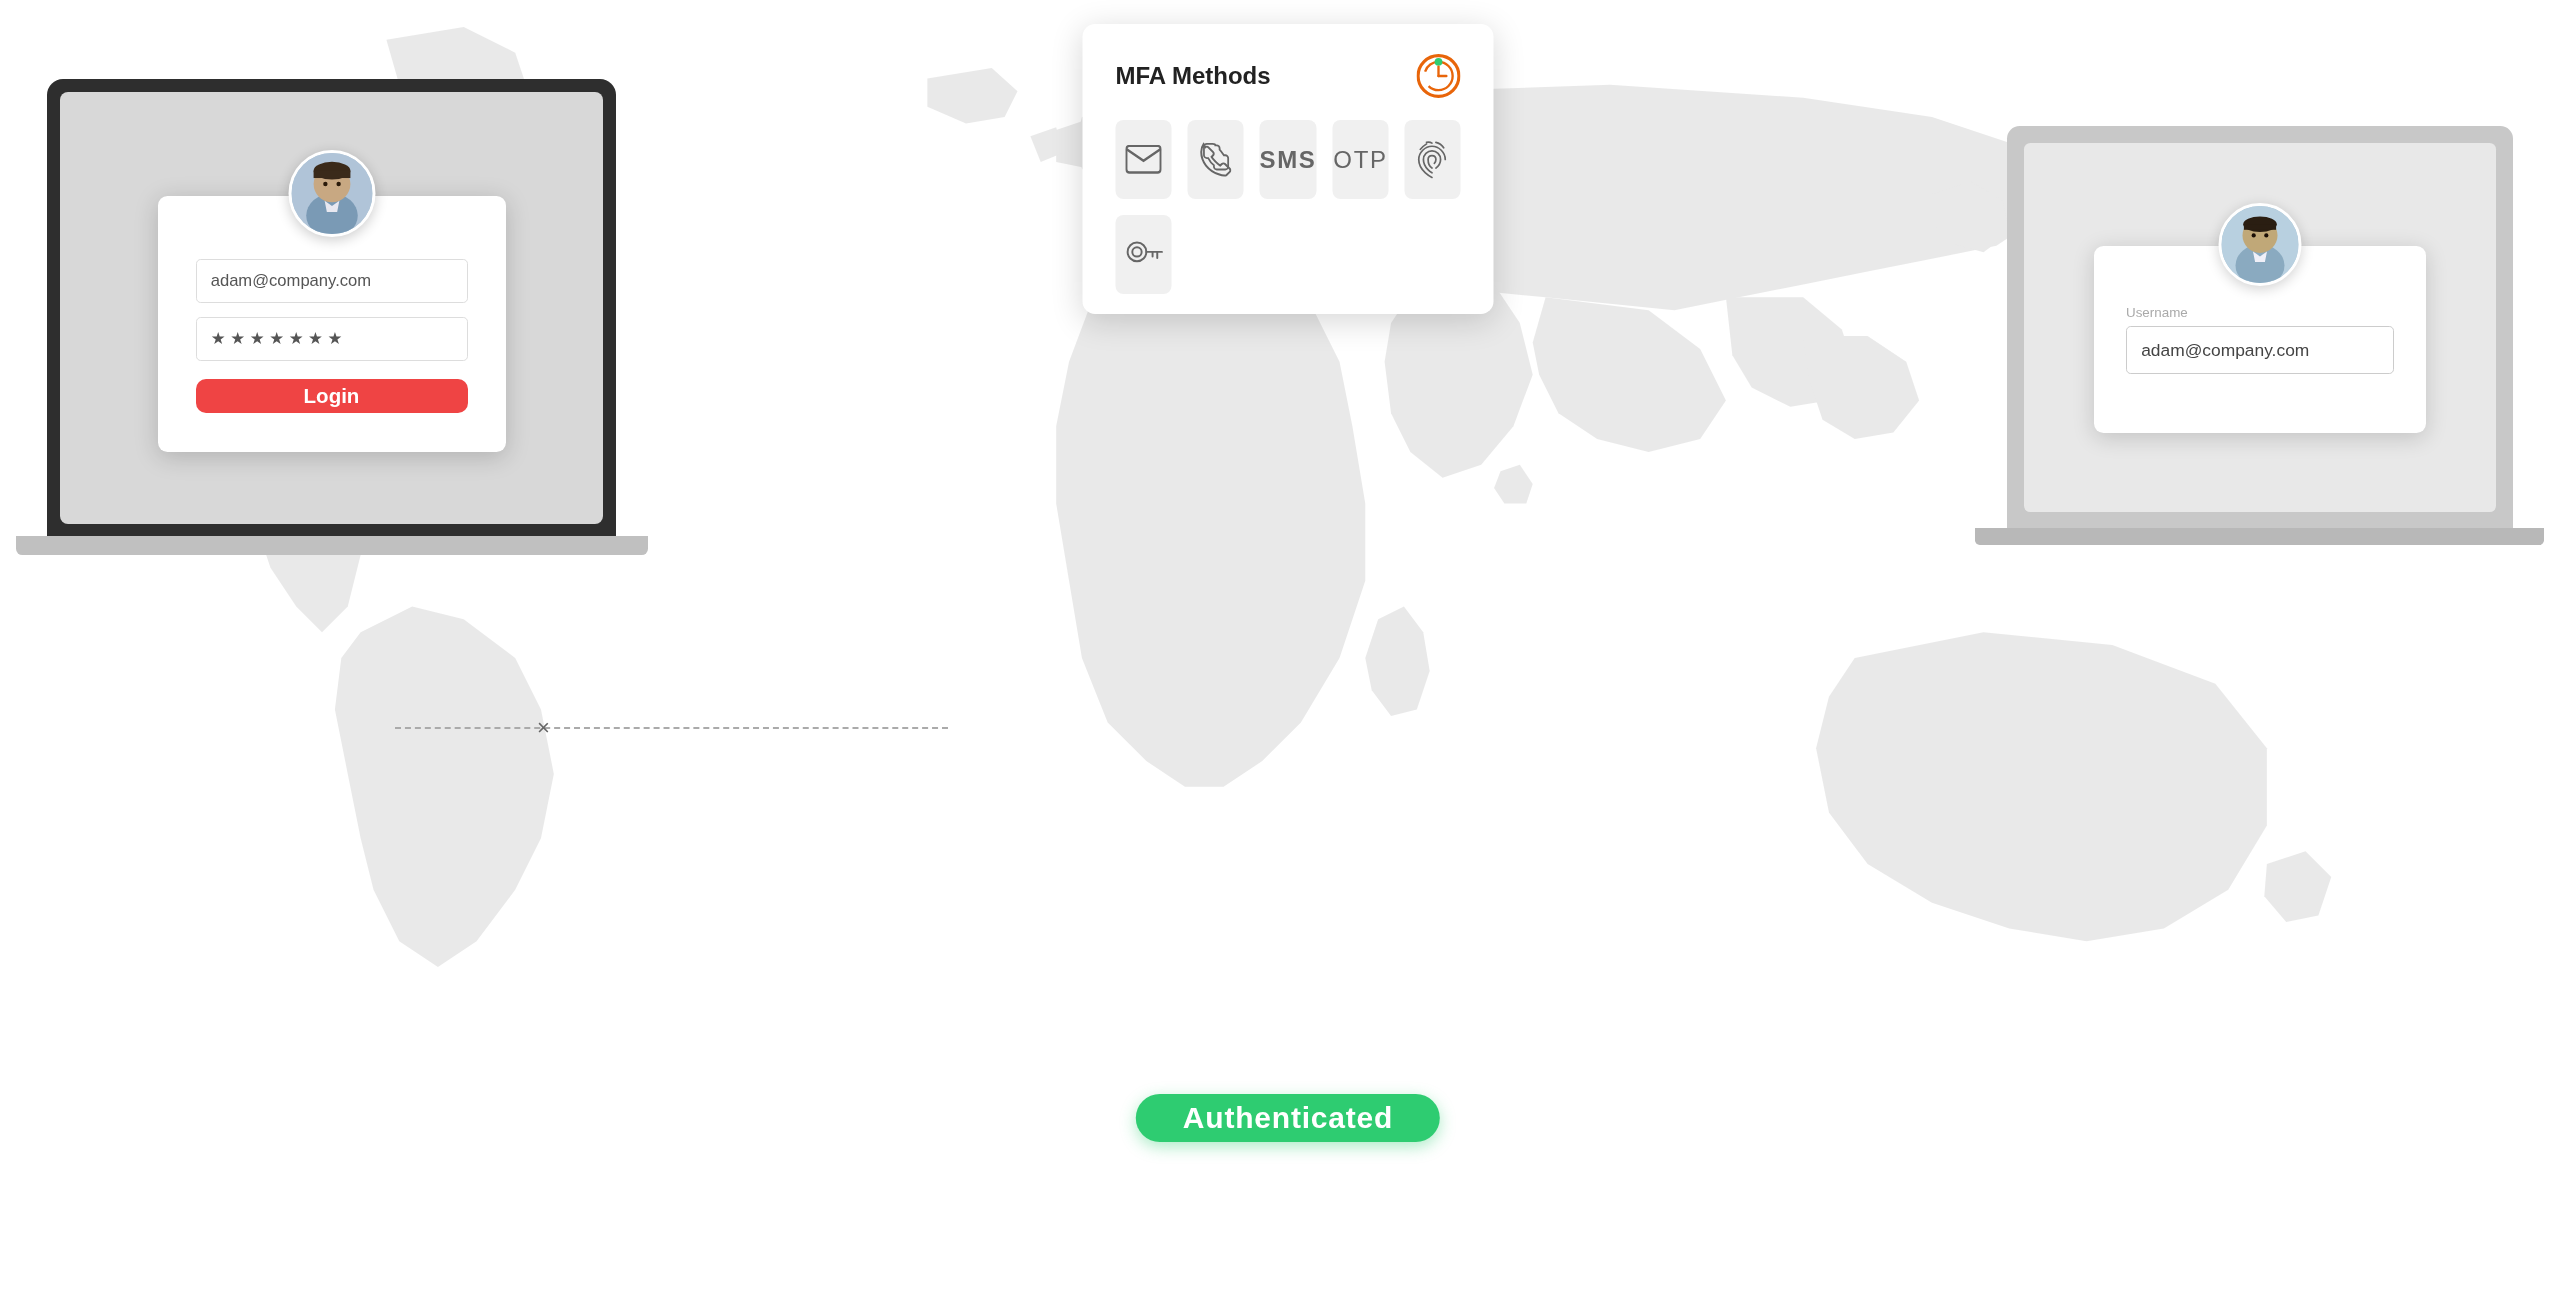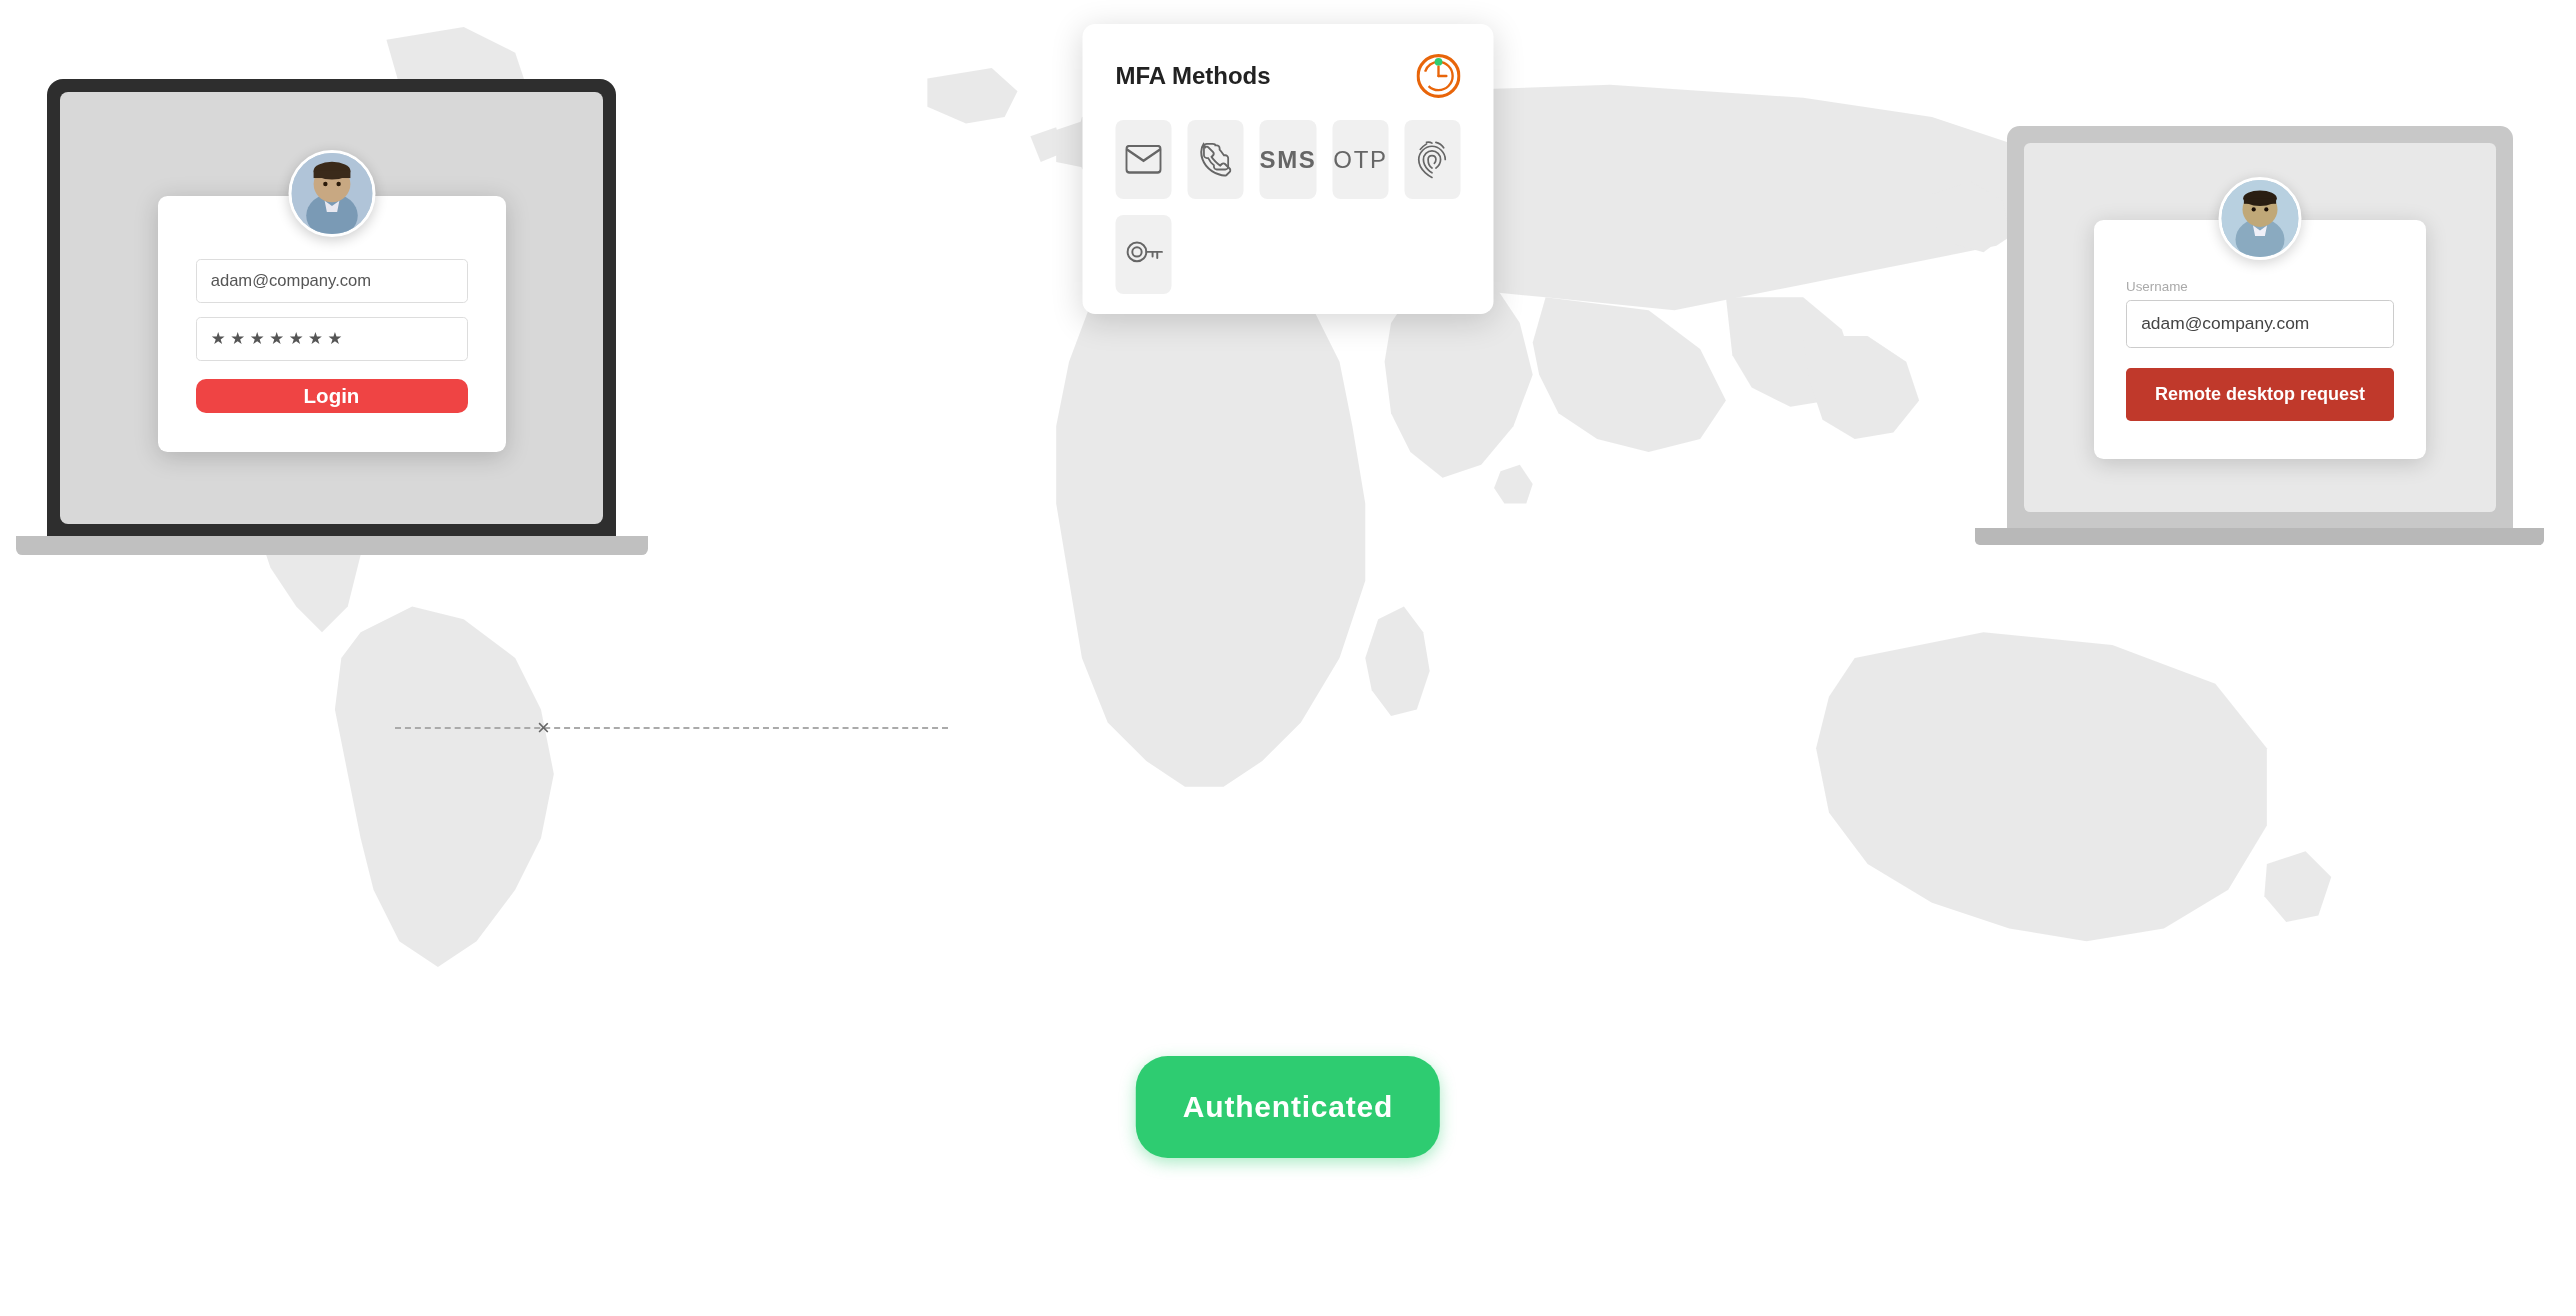--- a/index.html
+++ b/index.html
@@ -208,23 +208,22 @@
           <circle cx="46" cy="42" r="3" fill="#1a0e06"></circle>
           <circle cx="64" cy="42" r="3" fill="#1a0e06"></circle>
           <polygon points="45,65 55,72 65,65 62,80 48,80" fill="#f0f0f8"></polygon>
         </svg>
       </div>
 
       <span style="font-size:13.4px;color:#aaa;align-self:flex-start;margin-bottom:6.3px;">Username</span>
 
       <input type="text" style="width: 100%; border: 1.2px solid rgb(204, 204, 204); border-radius: 4.7px; padding: 12.6px 14.2px; font-size: 17.4px; color: rgb(68, 68, 68); margin-bottom: 20.5px; background: rgb(255, 255, 255); outline: none;" readonly="" value="adam@company.com">
 
-      <button style="width:100%;background:#c0392b;color:#fff;border:none;border-radius:4.7px;padding:16px;font-size:18px;font-weight:600;cursor:pointer;">Remote desktop request</button>
     </div>
   </div>
 </div>
 <div style="position:absolute; top:528px; right:32px; width:569px; height:17.4px; background:#b8b8b8; border-radius:0 0 4.7px 4.7px;"></div>
 
-<div style="position:absolute; bottom:158px; left:50%; transform:translateX(-50%); background:#2ecc71; color:#fff; border-radius:32px; padding:34px 47px; font-size:30px; font-weight:700; white-space:nowrap; box-shadow:0 4.7px 16px rgba(46,204,113,0.4); letter-spacing:0.8px;">Authenticated</div>
+<div style="position:absolute; bottom:174px; left:50%; transform:translateX(-50%); background:#2ecc71; color:#fff; border-radius:32px; padding:7px 47px; font-size:30px; font-weight:700; white-space:nowrap; box-shadow:0 4.7px 16px rgba(46,204,113,0.4); letter-spacing:0.8px;">Authenticated</div>
 
 <div style="position:absolute; top:727px; left:395px; width:553px; height:1.6px; border-top:2.4px dashed #aaa;"></div>
 <span style="position:absolute; top:715px; left:537px; font-size:22px; color:#666; font-weight:400;">×</span>
 
 
 </body></html>

